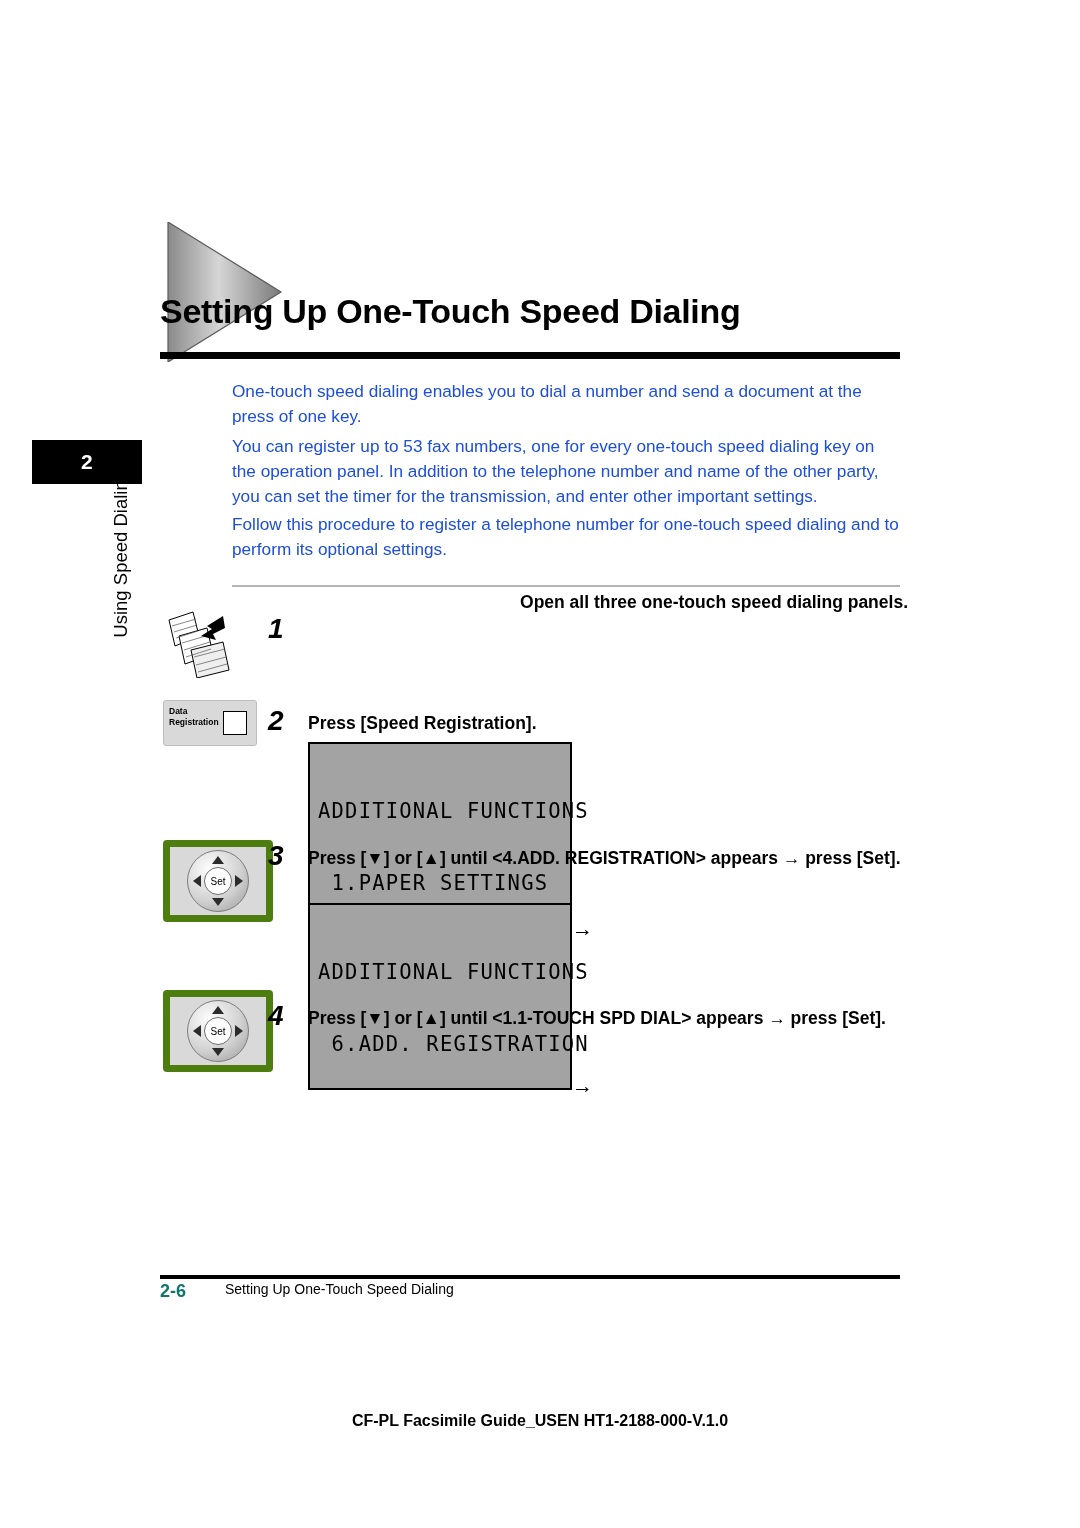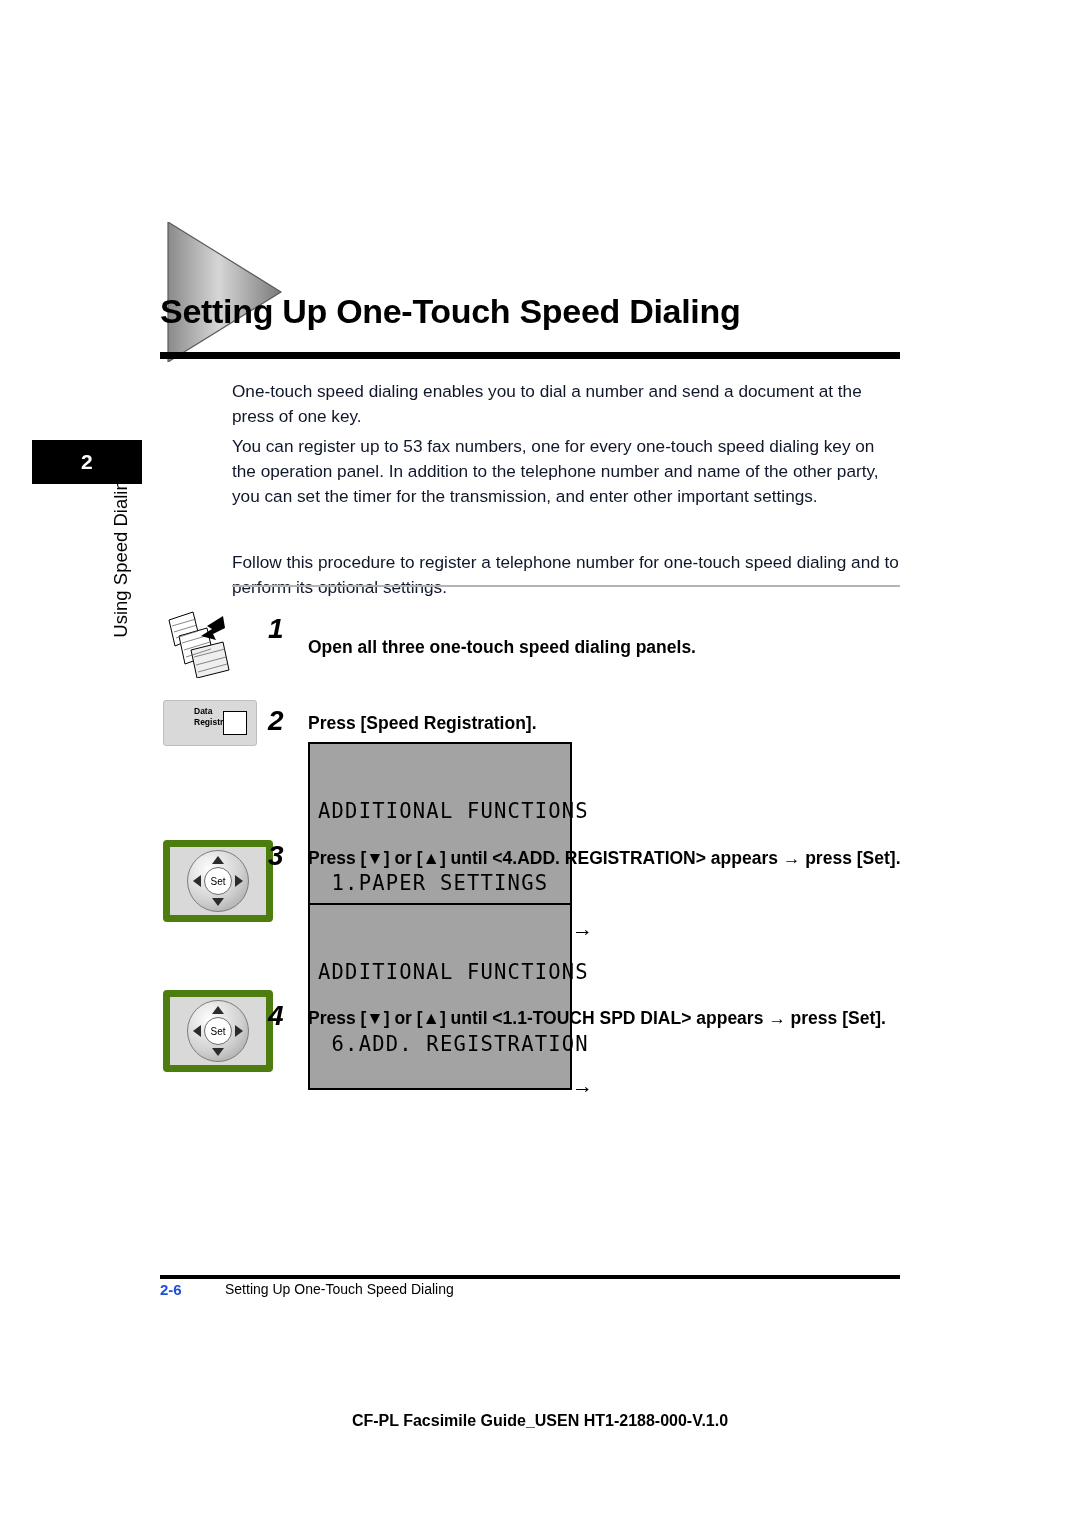--- a/index.html
+++ b/index.html
@@ -83,25 +83,25 @@
     background: #000000;
   }
 
   
   .para {
     position: absolute;
     left: 232px;
     width: 670px;
     font-size: 17.2px;
     line-height: 25px;
-    color: #0f172a;
+    color: #1d4ed8;
   }
   #para1 { top: 379px; }
   #para2 { top: 434px; }
-  #para3 { top: 512px; margin-top: 38px; }
+  #para3 { top: 512px; }
 
   .thin-rule {
     position: absolute;
     left: 232px;
     top: 585px;
     width: 668px;
     height: 2px;
     background: #b4b4b4;
   }
 
@@ -163,21 +163,20 @@
     border-radius: 3px;
   }
   .icon-datareg .label {
     position: absolute;
     left: 5px;
     top: 5px;
     font-size: 8.5px;
     font-weight: bold;
     line-height: 11px;
     color: #000000;
-    margin-left: 25px;
   }
   .icon-datareg .keysq {
     position: absolute;
     right: 9px;
     top: 10px;
     width: 22px;
     height: 22px;
     border: 1.6px solid #000000;
     background: #ffffff;
   }
@@ -254,23 +253,23 @@
     left: 160px;
     top: 1275px;
     width: 740px;
     height: 4px;
     background: #000000;
   }
   .footer-page {
     position: absolute;
     left: 160px;
     top: 1281px;
-    font-size: 15px;
-    font-weight: bold;
-    color: #1d4ed8;
+    font-size: 18px;
+    font-weight: bold;
+    color: #0f766e;
   }
   .footer-title {
     position: absolute;
     left: 225px;
     top: 1281px;
     font-size: 14px;
     color: #000000;
   }
   .doc-id {
     position: absolute;
@@ -328,21 +327,21 @@
     <line x1="21" y1="40" x2="47" y2="32"></line>
     <line x1="23" y1="47" x2="48" y2="39"></line>
     <line x1="31" y1="47" x2="62" y2="39"></line>
     <line x1="33" y1="55" x2="63" y2="47"></line>
     <line x1="35" y1="62" x2="64" y2="54"></line>
   </g>
   <path d="M60 6 L44 16 L49 19 L38 26 L53 30 L50 24 L62 18 Z" fill="#000000"></path>
 </svg>
 
 <div class="step-num" style="left:268px; top:613px;">1</div>
-<div class="step-text" style="left:308px; top:634px; width:600px;">Open all three one-touch speed dialing panels.</div>
+<div class="step-text" style="left:308px; top:589px; width:600px;text-align:right;">Open all three one-touch speed dialing panels.</div>
 
 <div class="icon-datareg">
   <div class="label">
     <div>Data</div>
     <div>Registration</div>
   </div>
   <div class="keysq"></div>
 </div>
 
 <div class="step-num" style="left:268px; top:705px;">2</div>

